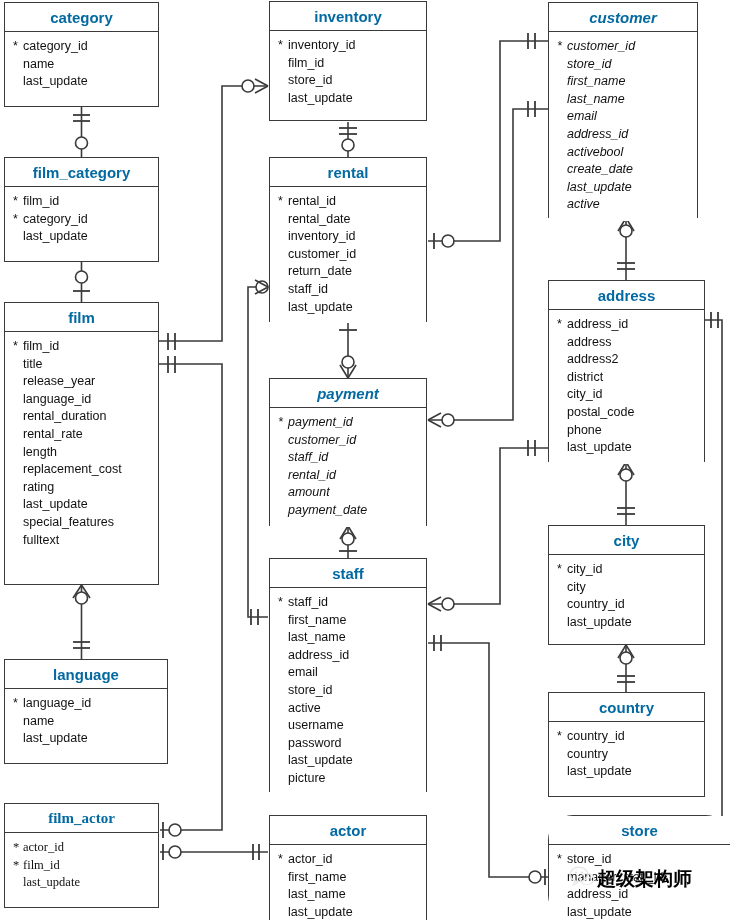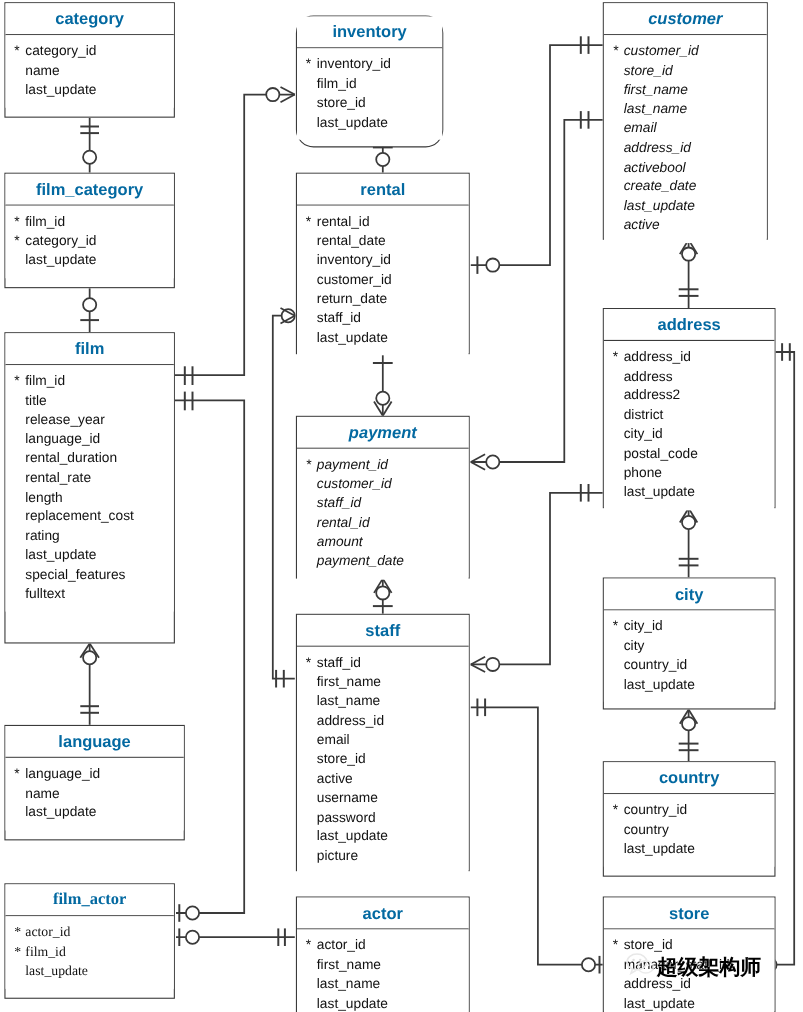--- a/index.html
+++ b/index.html
@@ -242,21 +242,21 @@
         </div>
       </div>
       <div class="entity" style="left: 4px; top: 803px; width: 155px; height: 105px; font-family: Liberation Serif, serif;">
         <div class="ehead">film_actor</div>
         <div class="ebody">
           <div class="attr"><span class="pk">*</span><span class="aname">actor_id</span></div>
           <div class="attr"><span class="pk">*</span><span class="aname">film_id</span></div>
           <div class="attr"><span class="pk"></span><span class="aname">last_update</span></div>
         </div>
       </div>
-      <div class="entity" style="left: 269px; top: 14px; width: 134px; height: 120px; border-radius: 16px;">
+      <div class="entity" style="left: 269px; top: 1px; width: 158px; height: 120px;">
         <div class="ehead">inventory</div>
         <div class="ebody">
           <div class="attr"><span class="pk">*</span><span class="aname">inventory_id</span></div>
           <div class="attr"><span class="pk"></span><span class="aname">film_id</span></div>
           <div class="attr"><span class="pk"></span><span class="aname">store_id</span></div>
           <div class="attr"><span class="pk"></span><span class="aname">last_update</span></div>
         </div>
       </div>
       <div class="entity" style="left: 269px; top: 157px; width: 158px; height: 165px;">
         <div class="ehead">rental</div>
@@ -344,21 +344,21 @@
         </div>
       </div>
       <div class="entity" style="left: 548px; top: 692px; width: 157px; height: 105px;">
         <div class="ehead">country</div>
         <div class="ebody">
           <div class="attr"><span class="pk">*</span><span class="aname">country_id</span></div>
           <div class="attr"><span class="pk"></span><span class="aname">country</span></div>
           <div class="attr"><span class="pk"></span><span class="aname">last_update</span></div>
         </div>
       </div>
-      <div class="entity" style="left: 548px; top: 815px; width: 157px; height: 105px;">
+      <div class="entity" style="left: 548px; top: 815px; width: 183px; height: 105px; border-radius: 25px;">
         <div class="ehead">store</div>
         <div class="ebody">
           <div class="attr"><span class="pk">*</span><span class="aname">store_id</span></div>
           <div class="attr"><span class="pk"></span><span class="aname">manager_staff_id</span></div>
           <div class="attr"><span class="pk"></span><span class="aname">address_id</span></div>
           <div class="attr"><span class="pk"></span><span class="aname">last_update</span></div>
         </div>
       </div>
     </div>
 

